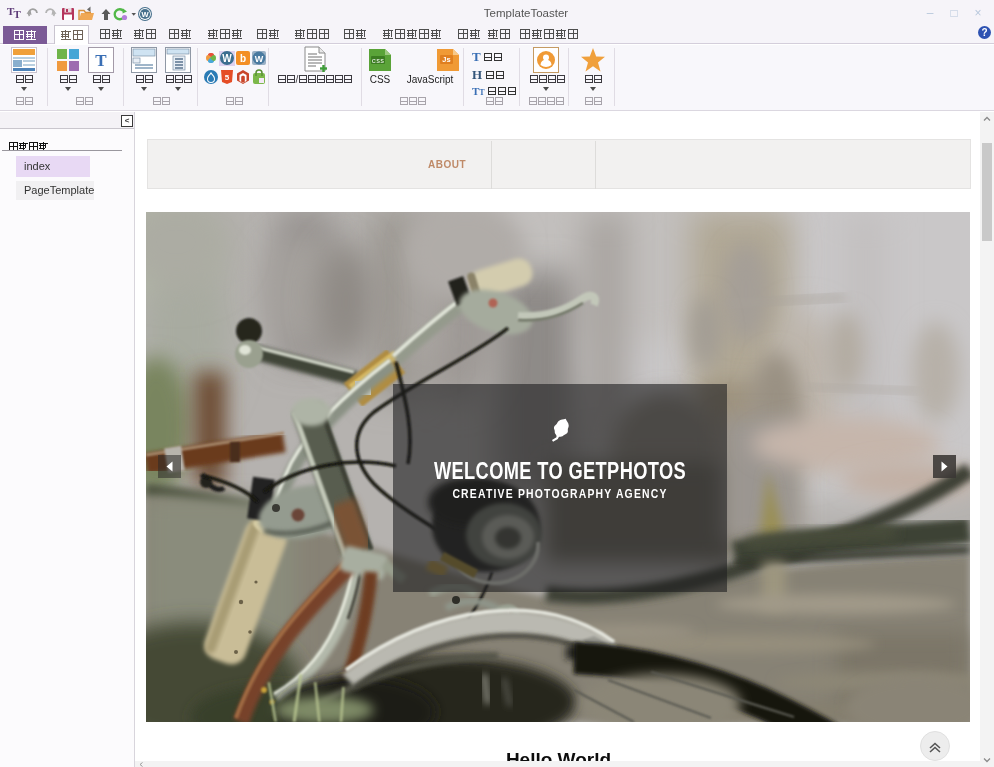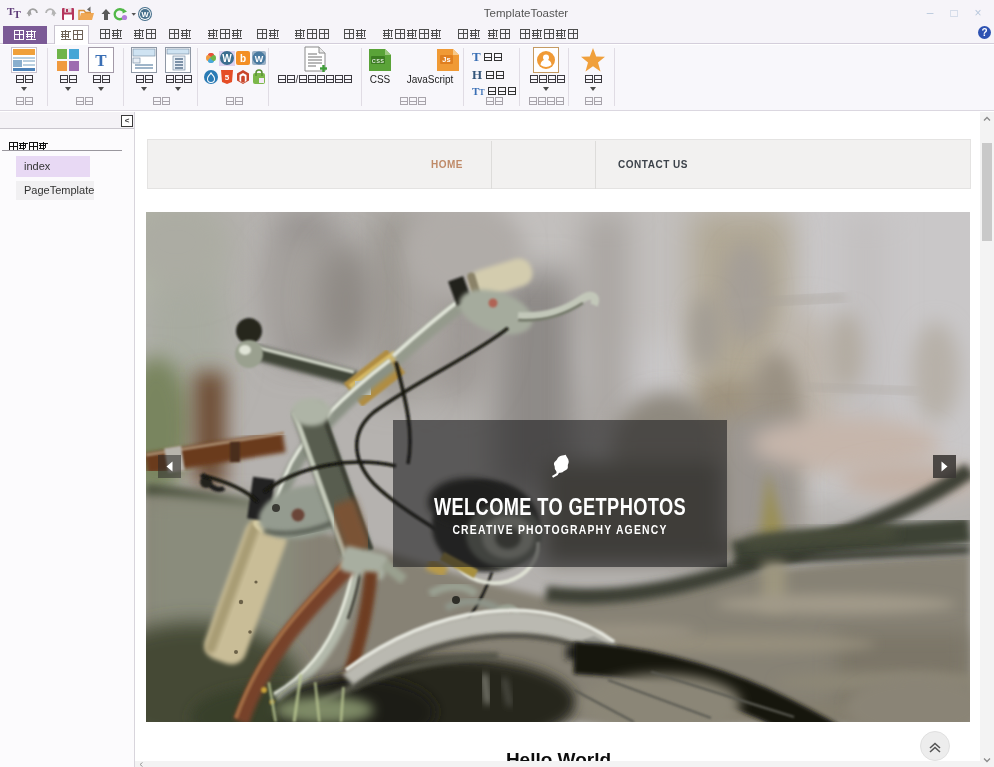--- a/index.html
+++ b/index.html
@@ -60,21 +60,21 @@
 #lphr{position:absolute;left:2px;top:38px;width:120px;height:1px;background:#9a979e;}
 .pgbtn{position:absolute;left:16px;font-size:11px;color:#333;padding-left:8px;line-height:21px;}
 #pg1{top:44px;width:74px;height:21px;background:#e8d9f4;}
 #pg2{top:69px;width:78px;height:19px;background:#f1f0f2;line-height:19px;}
 
 #canvas{position:absolute;left:137px;top:112px;width:843px;height:655px;background:#fff;}
 #nav{position:absolute;left:10px;top:27px;width:824px;height:50px;background:#f2f1f0;border:1px solid #e4e3e2;}
 .navitem{position:absolute;top:0;height:50px;line-height:50px;font-size:10px;font-weight:bold;letter-spacing:0.5px;color:#3d434b;text-align:center;}
 .navsep{position:absolute;top:1px;width:1px;height:48px;background:#dddcda;}
 #hero{position:absolute;left:9px;top:100px;width:824px;height:510px;overflow:hidden;}
-#overlay{position:absolute;left:247px;top:172px;width:334px;height:147px;background:rgba(30,30,32,0.60);margin-top:36px;}
+#overlay{position:absolute;left:247px;top:172px;width:334px;height:208px;background:rgba(30,30,32,0.60);}
 #leaf{position:absolute;left:0;top:33px;width:100%;text-align:center;}
 #htitle{position:absolute;left:-83px;top:73px;width:500px;text-align:center;color:#fff;font-size:24px;font-weight:bold;letter-spacing:0.5px;white-space:nowrap;transform:scaleX(0.76);}
 #hsub{position:absolute;left:-83px;top:102px;width:500px;text-align:center;color:#fff;font-size:13px;font-weight:bold;letter-spacing:1.5px;white-space:nowrap;transform:scaleX(0.80);}
 .sarrow{position:absolute;top:243px;width:23px;height:23px;background:rgba(44,42,40,0.55);}
 .sarrow svg{position:absolute;left:5px;top:5px;}
 #arrL{left:12px;}
 #arrR{left:787px;background:rgba(58,55,52,0.88);}
 #hello{position:absolute;left:0;top:629px;width:843px;text-align:center;font-size:19px;font-weight:bold;color:#0d0d0d;margin-top:8px;}
 #totop{position:absolute;left:783px;top:619px;width:30px;height:30px;border-radius:50%;background:#ededed;border:1px solid #e0e0e0;text-align:center;}
 
@@ -297,24 +297,23 @@
     <div id="lptop">
         <div id="collapse">&lt;</div>
       </div>
     <div id="lptitle"><span class="cj"></span><span class="cj v2"></span><span class="cj"></span><span class="cj v2"></span></div>
     <div id="lphr"></div>
     <div class="pgbtn" id="pg1">index</div>
     <div class="pgbtn" id="pg2">PageTemplate</div>
   </div>
   <div id="canvas">
     <div id="nav">
-      <div class="navitem" style="left:269px;width:60px;color:#bf8a68;">HOME</div>
+      <div class="navitem" style="left:269px;width:60px;color:#bf8a68;">ABOUT</div>
       <div class="navsep" style="left:343px;"></div>
       <div class="navsep" style="left:447px;"></div>
-      <div class="navitem" style="left:455px;width:100px;">CONTACT US</div>
     </div>
     <div id="hero">
       <svg width="824" height="510" viewBox="0 0 824 510">
         <defs>
           <filter id="b1" x="-30%" y="-30%" width="160%" height="160%">
               <feGaussianBlur stdDeviation="1"></feGaussianBlur>
             </filter>
           <filter id="b2" x="-30%" y="-30%" width="160%" height="160%">
               <feGaussianBlur stdDeviation="2"></feGaussianBlur>
             </filter>

